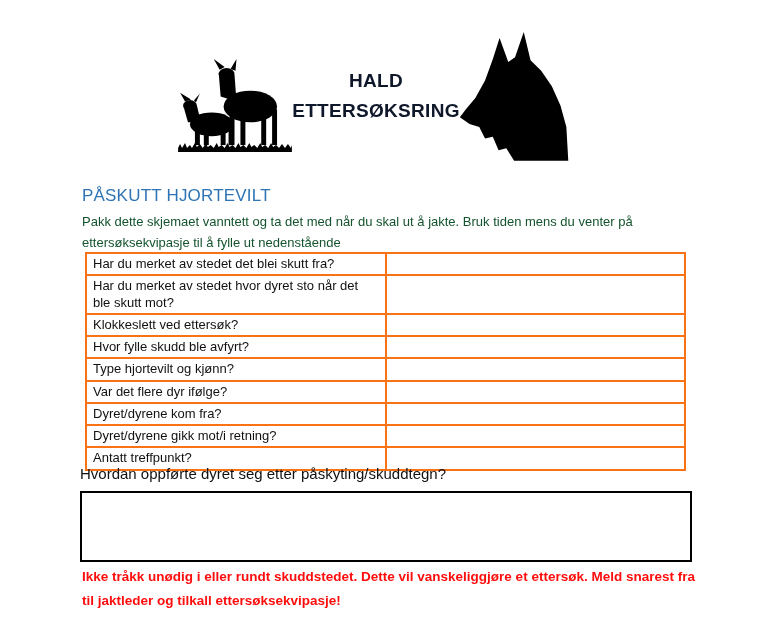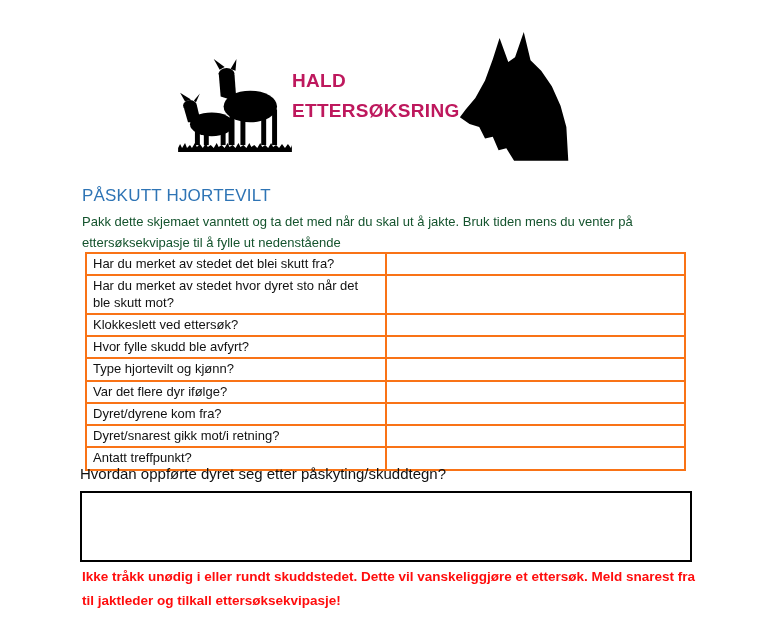--- a/index.html
+++ b/index.html
@@ -11,25 +11,25 @@
     background: #ffffff;
     font-family: "Liberation Sans", sans-serif;
     color: #1a1a1a;
     overflow: hidden;
   }
   .deer-logo { position: absolute; left: 178px; top: 58px; }
   .dog-logo  { position: absolute; left: 456px; top: 30px; }
   .org-name {
     position: absolute;
     left: 292px; top: 66px; width: 168px;
-    text-align: left;
+    text-align: center;
     font-weight: bold;
     font-size: 19px;
     line-height: 1.6;
-    color: #be185d;
+    color: #0f172a;
     letter-spacing: 0.3px;
   }
   .doc-title {
     position: absolute;
     left: 82px; top: 186px;
     font-size: 17px;
     font-weight: normal;
     color: #2E74B5;
     letter-spacing: 0.2px;
   }
@@ -154,21 +154,21 @@
       </tr>
       <tr>
         <td class="q">Var det flere dyr ifølge?</td>
         <td></td>
       </tr>
       <tr>
         <td class="q">Dyret/dyrene kom fra?</td>
         <td></td>
       </tr>
       <tr>
-        <td class="q">Dyret/snarest gikk mot/i retning?</td>
+        <td class="q">Dyret/dyrene gikk mot/i retning?</td>
         <td></td>
       </tr>
       <tr>
         <td class="q">Antatt treffpunkt?</td>
         <td></td>
       </tr>
     </tbody>
   </table>
 
   <div class="behavior-q">Hvordan oppførte dyret seg etter påskyting/skuddtegn?</div>

